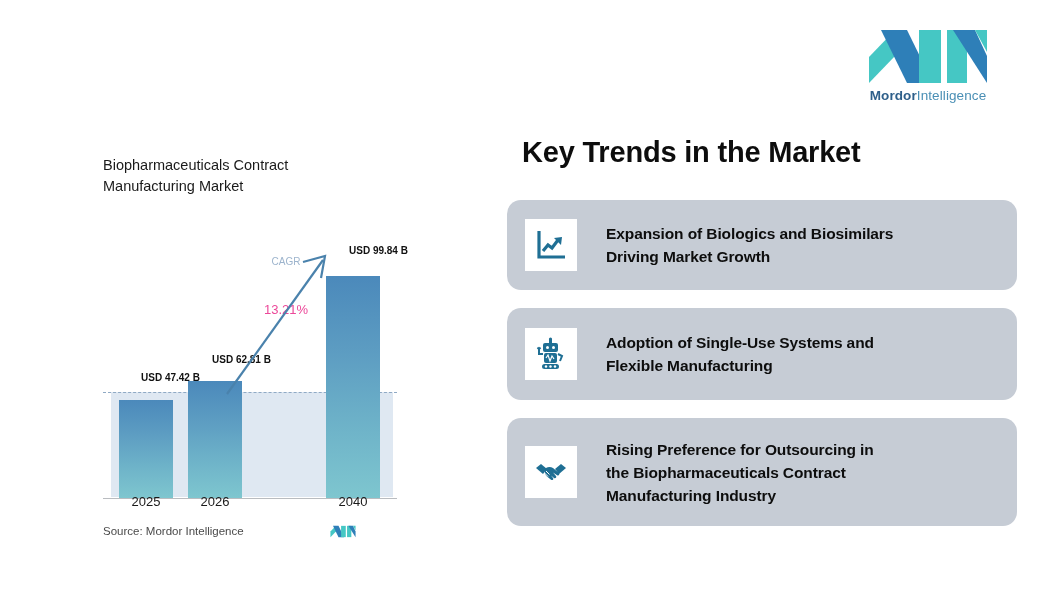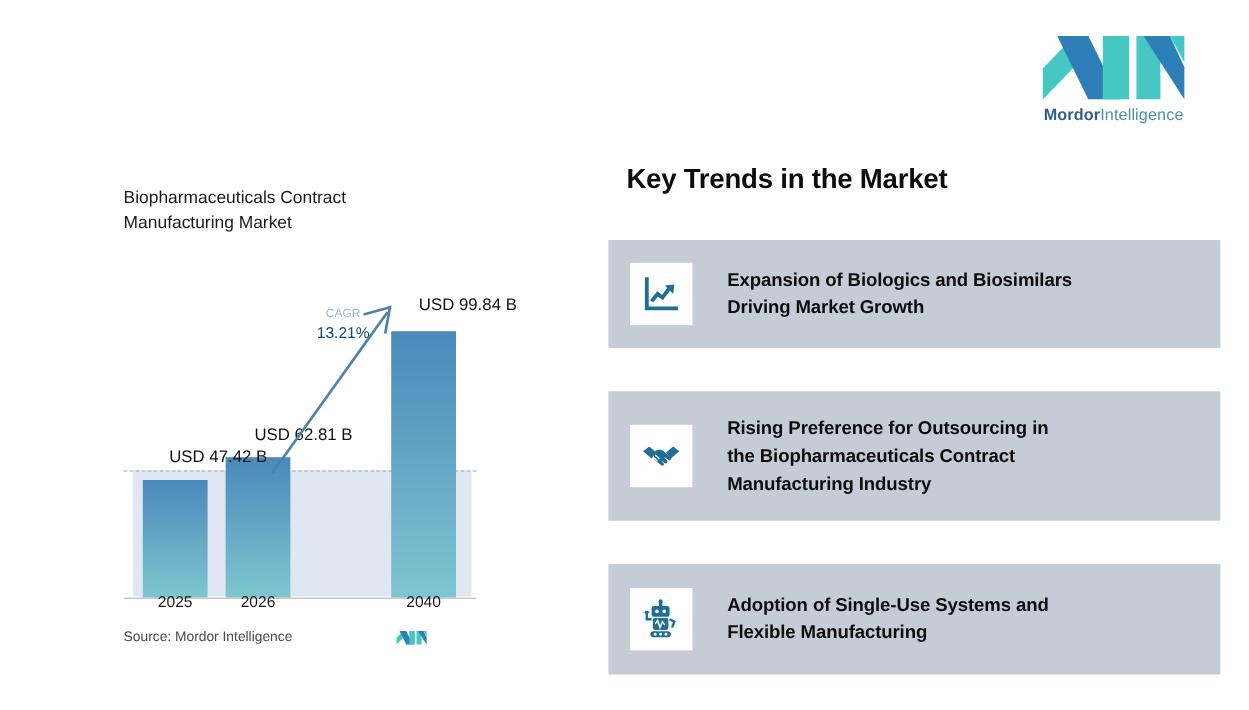--- a/index.html
+++ b/index.html
@@ -49,51 +49,51 @@
   .dash{
     position:absolute;left:0px;right:-4px;top:152px;height:0;
     border-top:1.6px dashed #8fa9c4;
   }
   .bar{position:absolute;bottom:7.5px;width:54px;
        background:linear-gradient(180deg,#4b89bb 0%,#5d9dc2 35%,#6fb4c9 70%,#7ec6cf 100%);}
   .bar.b1{left:16px;height:98px;}
   .bar.b2{left:85px;height:117px;}
   .bar.b3{left:223px;height:222px;}
 
-  .vlabel{position:absolute;font-size:14px;font-weight:normal;color:#111;white-space:nowrap;padding-left:38px;}
+  .vlabel{position:absolute;font-size:10px;font-weight:bold;color:#111;white-space:nowrap;padding-left:38px;}
   .vlabel.v1{left:0px;top:132px;}
   .vlabel.v2{left:71px;top:114px;}
   .vlabel.v3{left:208px;top:5px;}
 
   .cagr{position:absolute;left:152px;top:14px;width:62px;text-align:center;line-height:16px;}
   .cagr-t{font-size:10px;color:#9db4cd;display:block;}
-  .cagr-v{font-size:13px;color:#0c4a6e;display:block;font-weight:normal;}
+  .cagr-v{font-size:13px;color:#ec4899;display:block;font-weight:normal;margin-top:32px;}
 
   .arrow{position:absolute;left:120px;top:8px;width:110px;height:150px;}
 
   .xlabels{position:absolute;left:103px;top:494px;width:294px;height:20px;}
   .xl{position:absolute;font-size:13px;color:#1a1a1a;text-align:center;width:60px;}
   .xl.x1{left:13px;}
   .xl.x2{left:82px;}
   .xl.x3{left:220px;}
 
   .source{
     position:absolute;left:103px;top:525px;font-size:11.5px;color:#4a4a4a;
   }
   .source-logo{position:absolute;left:330px;top:524px;width:26px;height:15px;}
 
   
   .trends-title{
     position:absolute;left:522px;top:136px;
-    font-size:23px;font-weight:bold;color:#0d0d0d;letter-spacing:-0.2px;
+    font-size:29px;font-weight:bold;color:#0d0d0d;letter-spacing:-0.2px;
   }
   .cards{position:absolute;left:507px;top:200px;width:510px;}
   .card{
-    position:relative;background:#c6ccd5;border-radius:1px;
-    display:flex;align-items:center;margin-bottom:36px;
+    position:relative;background:#c6ccd5;border-radius:14px;
+    display:flex;align-items:center;margin-bottom:18px;
     padding:0 18px;box-sizing:border-box;width:510px;
   }
   .card.c1{height:90px;}
   .card.c2{height:92px;}
   .card.c3{height:108px;}
   .icon-box{
     width:52px;height:52px;background:#ffffff;flex:0 0 52px;
     display:flex;align-items:center;justify-content:center;margin-right:29px;
   }
   .icon-box svg{display:block;}
@@ -173,37 +173,20 @@
       <div class="icon-box">
         <svg width="34" height="34" viewBox="0 0 34 34">
           <polyline points="5,3 5,29 31,29" fill="none" stroke="#1f6f94" stroke-width="3.2"></polyline>
           <polyline points="9,23 14,17 18,20 24,12" fill="none" stroke="#1f6f94" stroke-width="3.2"></polyline>
           <polygon points="20,10 28,9 27,17" fill="#1f6f94"></polygon>
         </svg>
       </div>
       <div class="card-text">
         <span>Expansion of Biologics and Biosimilars</span><br>
         <span>Driving Market Growth</span>
-      </div>
-    </div>
-
-    <div class="card c3">
-      <div class="icon-box">
-        <svg width="34" height="34" viewBox="0 0 34 34">
-          <path d="M2 13 L7 9 L13 14 L9 19 Z" fill="#1f6f94"></path>
-          <path d="M32 13 L27 9 L21 14 L25 19 Z" fill="#1f6f94"></path>
-          <path d="M12 13 C14 11.5 17 11.5 19 13 L25 18 C26 19 25 21 23.5 20.5 L19 17.5 L22 21 C23 22.2 21.5 24 20 23 L17 20.5 L19 23 C20 24.2 18.5 25.8 17 24.8 L13 21.5 C11 20 10 17 12 13 Z" fill="#1f6f94"></path>
-          <path d="M10.5 18 L14 21.5" stroke="#ffffff" stroke-width="1" fill="none"></path>
-          <path d="M12 16 L15.5 19.5" stroke="#ffffff" stroke-width="1" fill="none"></path>
-        </svg>
-      </div>
-      <div class="card-text">
-        <span>Rising Preference for Outsourcing in</span><br>
-        <span>the Biopharmaceuticals Contract</span><br>
-        <span>Manufacturing Industry</span>
       </div>
     </div>
 
     <div class="card c2">
       <div class="icon-box">
         <svg width="34" height="34" viewBox="0 0 34 34">
           <rect x="15" y="2" width="3" height="4" fill="#1f6f94"></rect>
           <circle cx="16.5" cy="2" r="1.6" fill="#1f6f94"></circle>
           <rect x="9" y="6" width="15" height="9" rx="2" fill="#1f6f94"></rect>
           <circle cx="13.5" cy="10.5" r="1.5" fill="#ffffff"></circle>
@@ -218,14 +201,31 @@
           <circle cx="16.5" cy="29.5" r="1.2" fill="#ffffff"></circle>
           <circle cx="21" cy="29.5" r="1.2" fill="#ffffff"></circle>
         </svg>
       </div>
       <div class="card-text">
         <span>Adoption of Single-Use Systems and</span><br>
         <span>Flexible Manufacturing</span>
       </div>
     </div>
 
+    <div class="card c3">
+      <div class="icon-box">
+        <svg width="34" height="34" viewBox="0 0 34 34">
+          <path d="M2 13 L7 9 L13 14 L9 19 Z" fill="#1f6f94"></path>
+          <path d="M32 13 L27 9 L21 14 L25 19 Z" fill="#1f6f94"></path>
+          <path d="M12 13 C14 11.5 17 11.5 19 13 L25 18 C26 19 25 21 23.5 20.5 L19 17.5 L22 21 C23 22.2 21.5 24 20 23 L17 20.5 L19 23 C20 24.2 18.5 25.8 17 24.8 L13 21.5 C11 20 10 17 12 13 Z" fill="#1f6f94"></path>
+          <path d="M10.5 18 L14 21.5" stroke="#ffffff" stroke-width="1" fill="none"></path>
+          <path d="M12 16 L15.5 19.5" stroke="#ffffff" stroke-width="1" fill="none"></path>
+        </svg>
+      </div>
+      <div class="card-text">
+        <span>Rising Preference for Outsourcing in</span><br>
+        <span>the Biopharmaceuticals Contract</span><br>
+        <span>Manufacturing Industry</span>
+      </div>
+    </div>
+
   </div>
 </div>
 
 </body></html>

